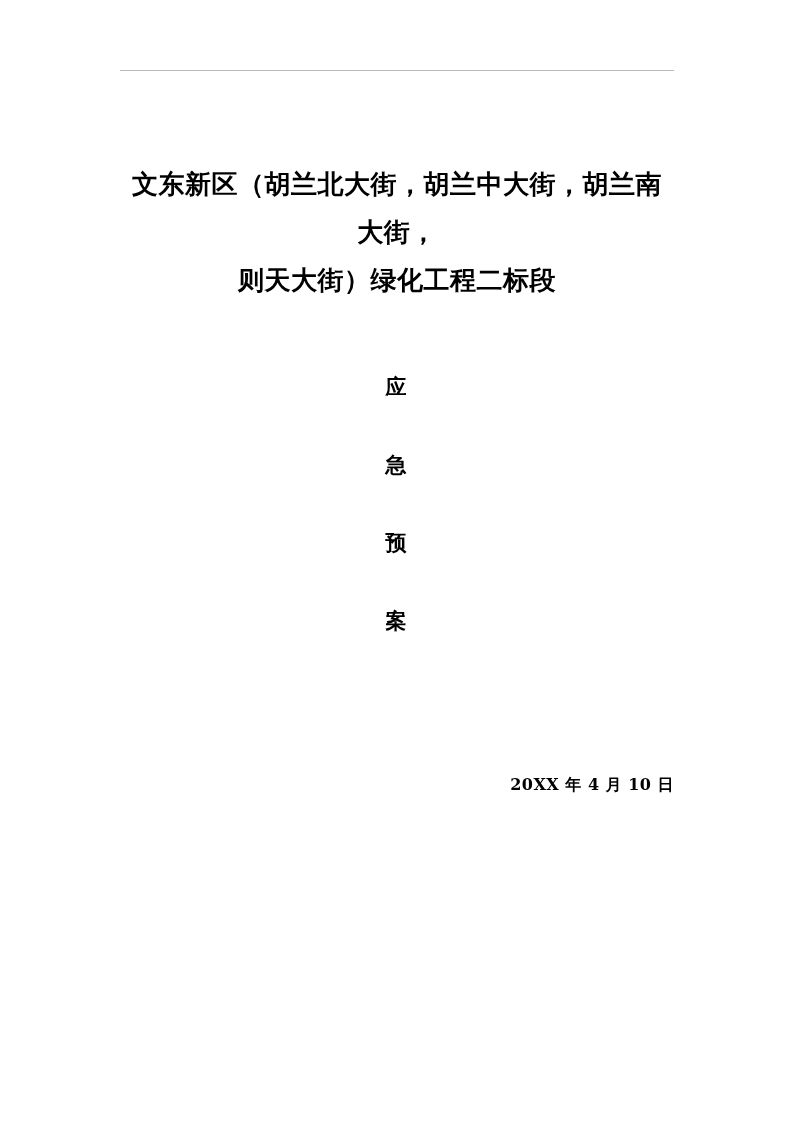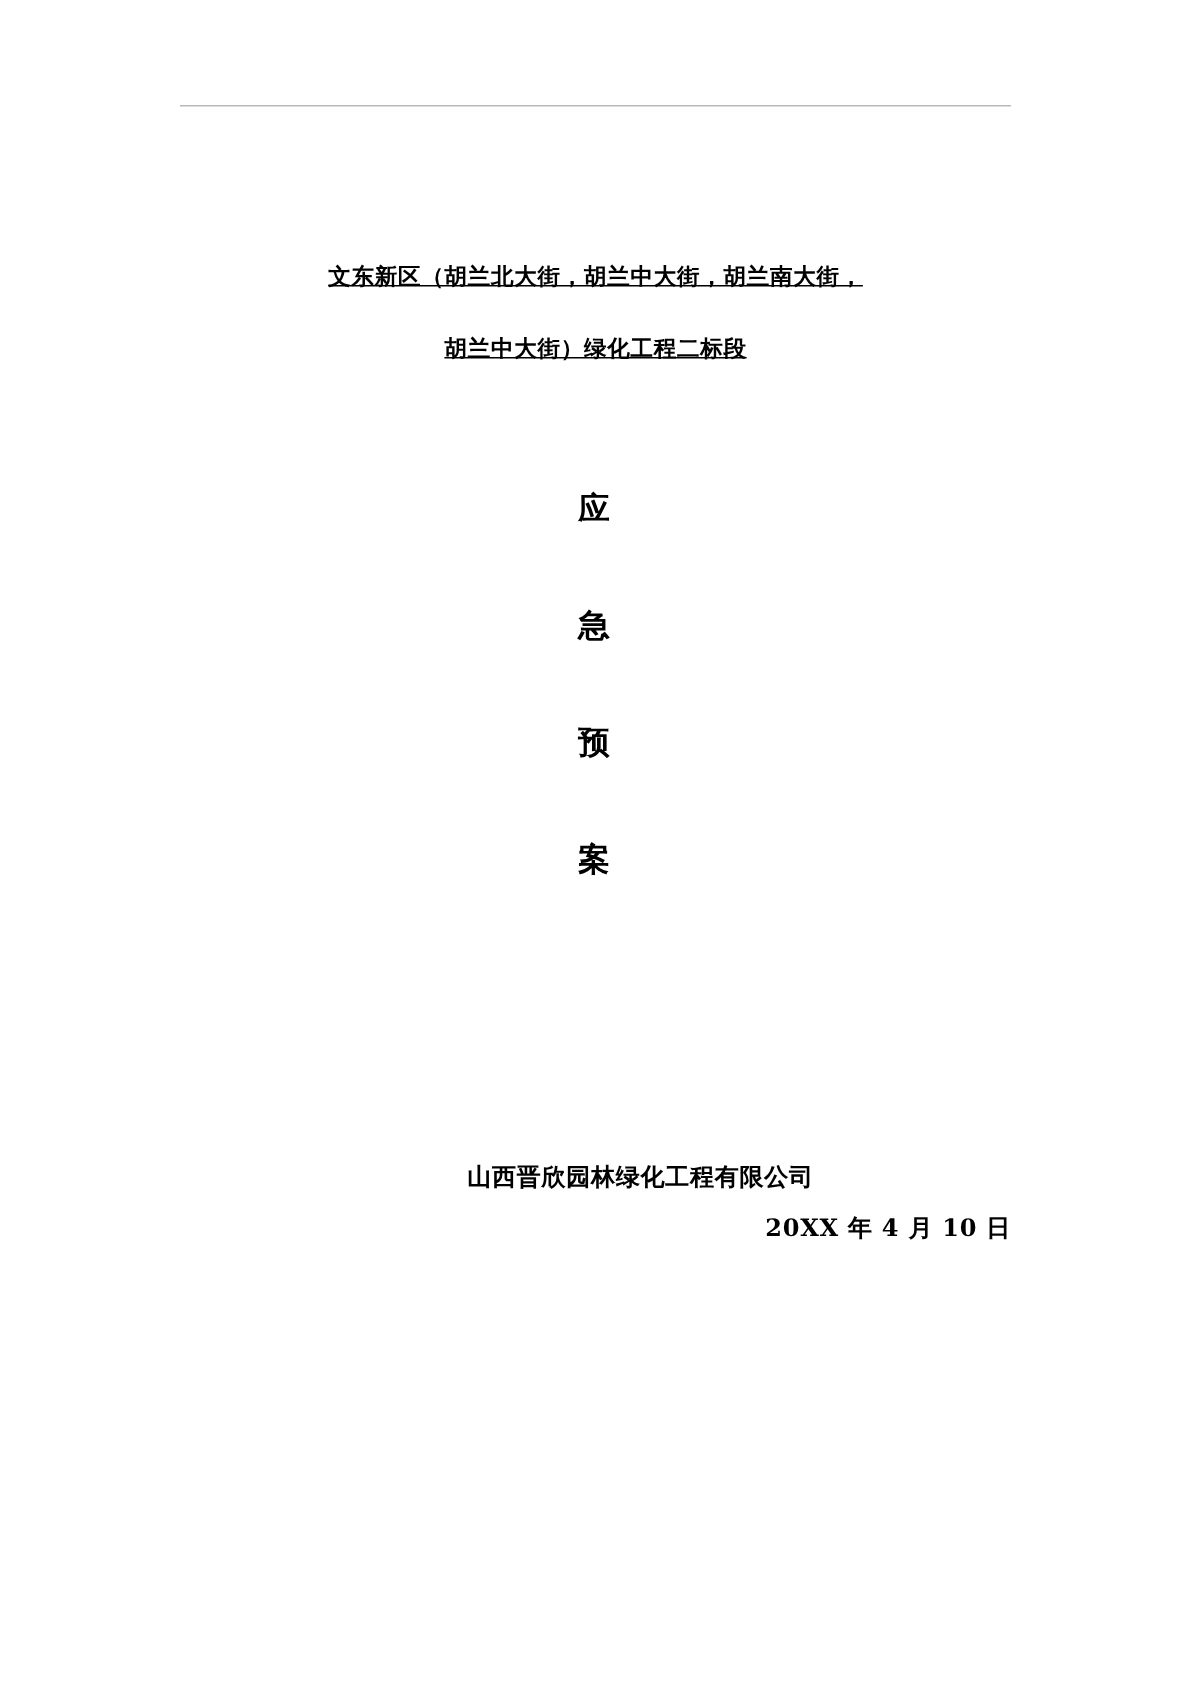--- a/index.html
+++ b/index.html
@@ -31,27 +31,26 @@
   }
   .content {
     position: absolute;
     left: 120px;
     top: 160px;
     width: 554px;
   }
   .doc-title {
     font-family: "DejaVu Serif", "Liberation Serif", serif;
     font-weight: bold;
-    font-size: 15px;
+    font-size: 26px;
     line-height: 48px;
     text-align: center;
     letter-spacing: 0.5px;
     margin: 0;
     padding: 0 6px;
-    text-decoration: underline;
   }
   .big-word {
     font-family: "DejaVu Serif", "Liberation Serif", serif;
     font-weight: bold;
     font-size: 21px;
     text-align: center;
     letter-spacing: 2px;
     margin: 0;
   }
   .spacer-1 { height: 44px; }
@@ -87,30 +86,29 @@
 </style>
 </head>
 <body>
 
 <div class="page">
 
   <div class="header-rule"></div>
 
   <div class="content">
     <p class="doc-title">文东新区（胡兰北大街，胡兰中大街，胡兰南大街，</p>
-    <p class="doc-title">胡兰中大街）绿化工程二标段</p>
+    <p class="doc-title">则天大街）绿化工程二标段</p>
 
     <div class="spacer-1"></div>
 
     <div class="word-block">
       <p class="big-word">应</p>
       <p class="big-word">急</p>
       <p class="big-word">预</p>
       <p class="big-word">案</p>
     </div>
   </div>
 
   <div class="footer-block">
-    <p class="company">山西晋欣园林绿化工程有限公司</p>
     <p class="date">20XX 年 4 月 10 日</p>
   </div>
 
 </div>
 
 </body></html>

